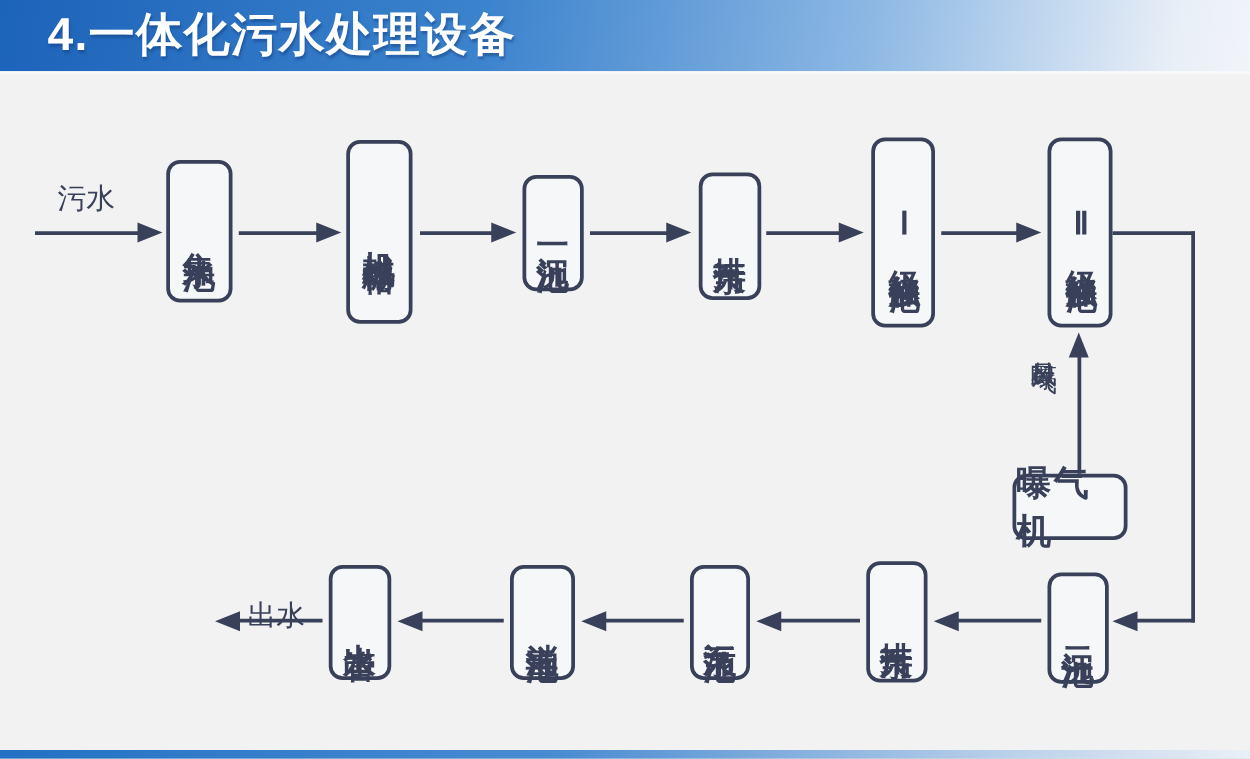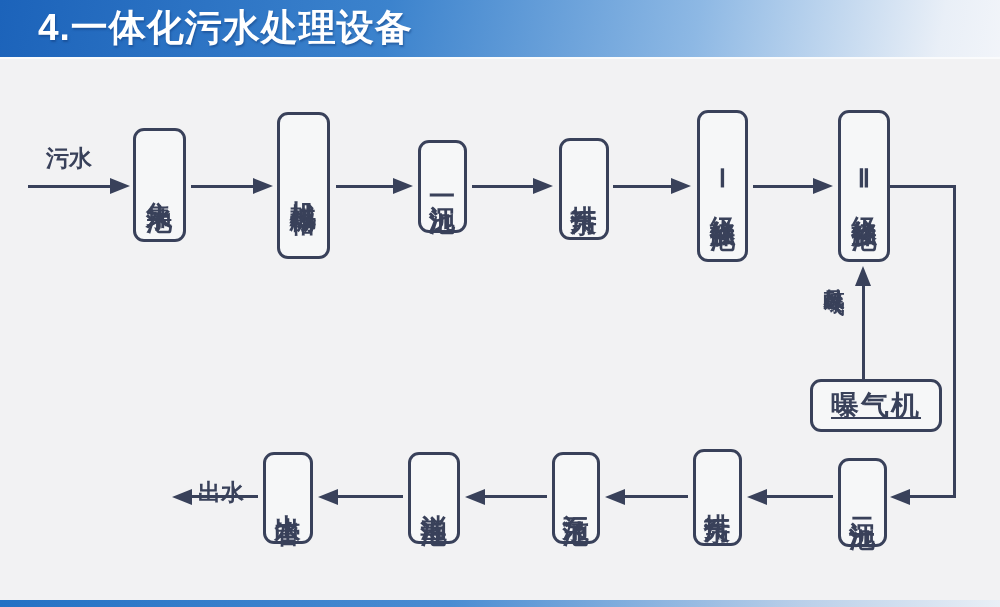--- a/index.html
+++ b/index.html
@@ -40,40 +40,40 @@
     color:#39415a;font-weight:bold;
     display:flex;align-items:center;justify-content:center;
     font-size:26px;
   }
   .node.v span{
     writing-mode:vertical-rl;text-orientation:upright;
     line-height:1;letter-spacing:3px;
   }
   .node.h span{letter-spacing:2px;font-size:28px;}
   .flow-label{
-    position:absolute;color:#39415a;font-weight:bold;font-size:23px;line-height:1;
+    position:absolute;color:#39415a;font-weight:normal;font-size:23px;line-height:1;
   }
   .flow-label.v{writing-mode:vertical-rl;text-orientation:upright;letter-spacing:2px;font-size:21px;}
   
   .seg{position:absolute;background:#39415a;}
   .seg.h{height:3px;}
   .seg.v{width:3px;}
   .head{position:absolute;width:0;height:0;}
   .head.r{border-top:8px solid transparent;border-bottom:8px solid transparent;border-left:20px solid #39415a;}
   .head.l{border-top:8px solid transparent;border-bottom:8px solid transparent;border-right:20px solid #39415a;}
   .head.u{border-left:8px solid transparent;border-right:8px solid transparent;border-bottom:20px solid #39415a;}
 
   
   #n-collect{left:133px;top:128px;width:53px;height:114px;}
   #n-grid{left:277px;top:112px;width:53px;height:147px;}
   #n-primary{left:418px;top:140px;width:49px;height:93px;}
   #n-pump1{left:559px;top:138px;width:50px;height:102px;}
   #n-stage1{left:697px;top:110px;width:51px;height:152px;font-size:25px;}
   #n-stage2{left:838px;top:110px;width:52px;height:152px;font-size:25px;}
-  #n-aerator{left:810px;top:379px;width:132px;height:53px;text-decoration:underline;}
+  #n-aerator{left:810px;top:379px;width:92px;height:53px;}
   #n-secondary{left:838px;top:458px;width:49px;height:89px;}
   #n-pump2{left:693px;top:449px;width:49px;height:97px;}
   #n-sludge{left:552px;top:452px;width:48px;height:92px;}
   #n-disinfect{left:408px;top:452px;width:52px;height:92px;}
   #n-outlet{left:263px;top:452px;width:50px;height:92px;}
 
   
   #lbl-inflow{left:46px;top:147px;}
   #lbl-outflow{left:198px;top:481px;}
   #lbl-aeration{left:824px;top:272px;}

